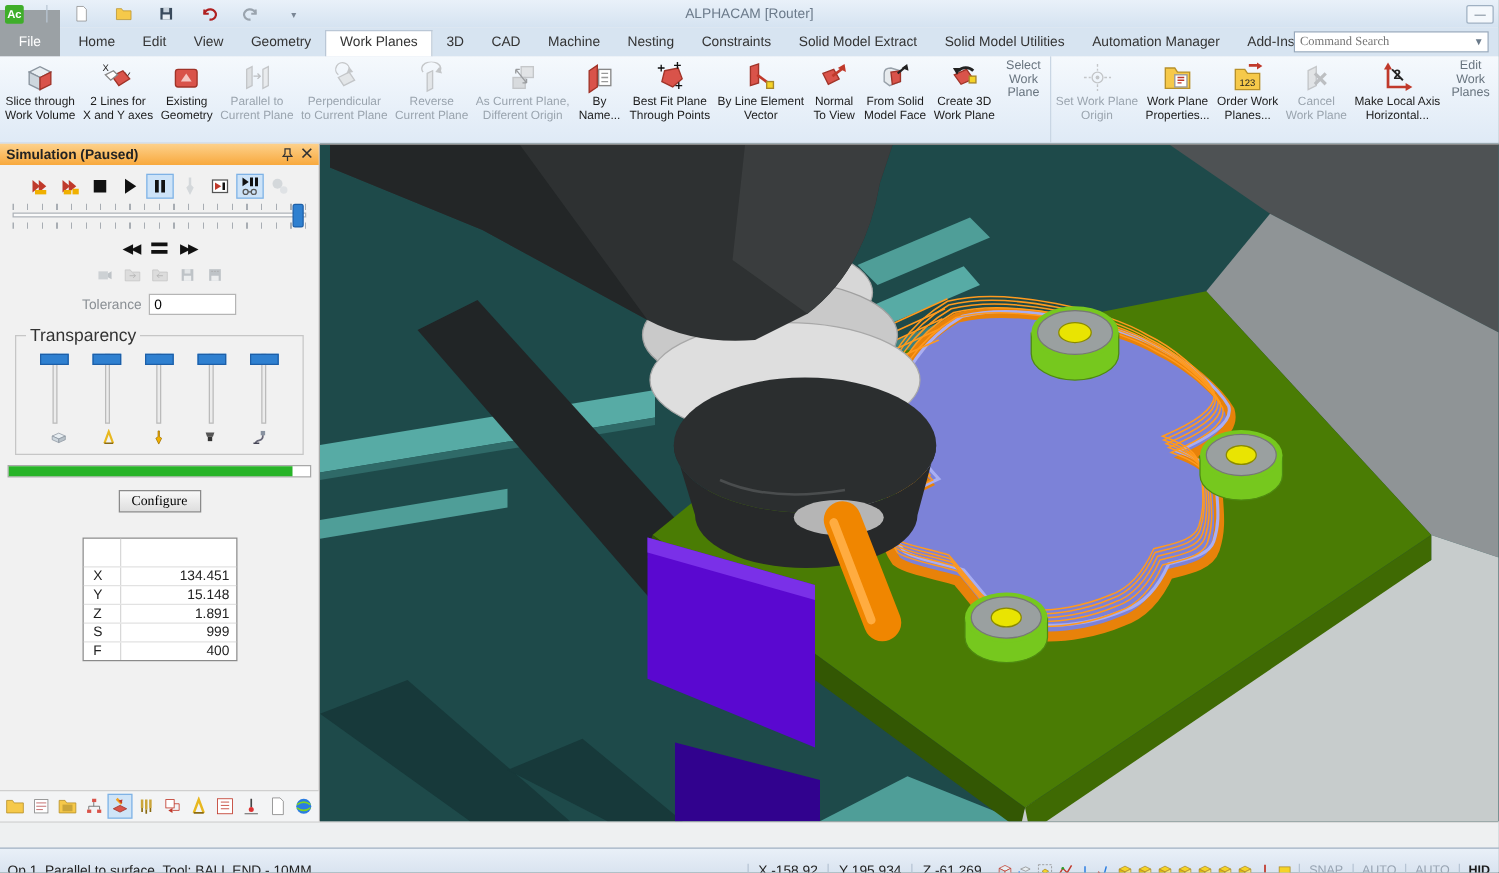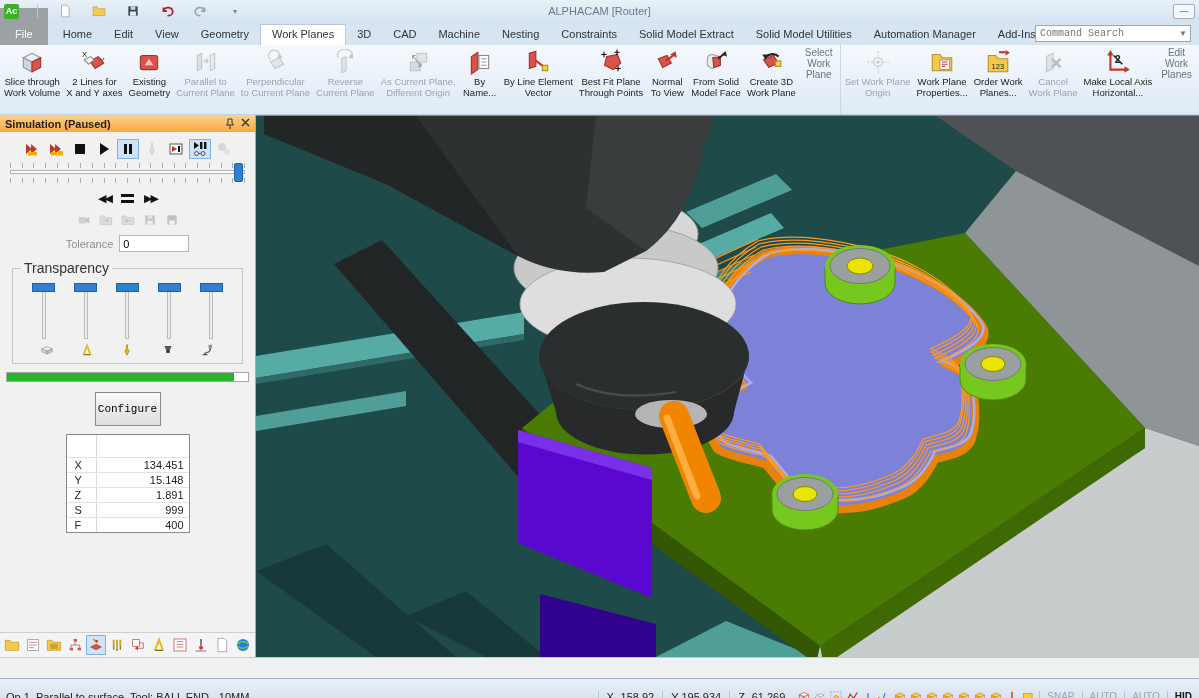--- a/index.html
+++ b/index.html
@@ -12,21 +12,21 @@
   .qsep{width:1px;height:14px;background:#b9c6d4;margin:0 2px}
   .qbtn{width:18px;height:18px;display:flex;align-items:center;justify-content:center}
   .winbtns{margin-left:auto;z-index:1;display:flex}
   .winbtn{width:22px;height:15px;border:1px solid #9fb0c2;background:#f4f8fc;display:flex;align-items:center;justify-content:center;color:#5a6b7d;font-size:9px;border-radius:2px}
   
   .tabbar{height:23px;background:#d7e4f1;display:flex;align-items:flex-end;position:relative}
   .tab{padding:4px 11px 5px;color:#333;white-space:nowrap}
   .tab.file{background:#9ba1a5;color:#fff;padding:20px 15px 5px;margin-right:4px}
   .tab.active{background:#fff;border:1px solid #bac7d6;border-bottom:none;padding:3px 11px 5px}
   .cmdsearch{position:absolute;right:8px;top:3px;width:156px;height:17px;border:1px solid #96a8bc;background:#fff;display:flex;align-items:center}
-  .cmdsearch input{flex:1;border:none;outline:none;font-size:10px;padding:0 4px;color:#444;font-family:Liberation Mono, monospace}
+  .cmdsearch input{flex:1;border:none;outline:none;font-size:10px;padding:0 4px;color:#444;font-family:Liberation Serif, serif}
   .cmdsearch .chev{color:#6a7a8a;font-size:8px;padding-right:3px}
   
   .ribbon{height:70px;background:linear-gradient(#f5f9fd,#dfeaf6);border-bottom:1px solid #c4d1e1;display:flex}
   .rgroup{display:flex;flex-direction:row;border-right:1px solid #c9d6e4;padding:1px 1px 0}
   .rbtns{display:flex;flex:1}
   .rbtn{min-width:42px;display:flex;flex-direction:column;align-items:center;padding:3px 3px 0;text-align:center;color:#1c1c1c;font-size:9.5px;line-height:11px;white-space:nowrap}
   .rbtn .ric{width:26px;height:26px;margin-bottom:1px}
   .rbtn.disabled{color:#9aa4ae}
   .rbtn.disabled .ric{filter:grayscale(1) opacity(.55)}
   .glabel{text-align:center;color:#68747f;font-size:10px;padding:1px 6px 3px}
@@ -51,21 +51,21 @@
   .tolrow input{width:70px;height:17px;border:1px solid #b5b5b5;font-size:11px;padding:0 3px;font-family:"Liberation Sans",sans-serif;background:#fff}
   fieldset.transp{margin:8px 12px 0;border:1px solid #c6c6c6;padding:2px 4px 4px}
   fieldset.transp legend{font-size:14px;color:#333;padding:0 3px;margin-left:4px}
   .vslides{display:flex;justify-content:space-around;padding:2px 6px 0}
   .vsl{width:34px;display:flex;flex-direction:column;align-items:center}
   .vtrack{width:4px;height:56px;background:#ececec;border:1px solid #bbb;position:relative;margin-top:3px}
   .vthumb{position:absolute;top:-1px;left:-10.5px;width:23px;height:9px;background:#2f80d0;border:1px solid #1d5fa8}
   .ticonrow{display:flex;justify-content:space-around;padding:4px 10px 2px}
   .prog{height:10px;border:1px solid #a8a8a8;background:#fff;margin:8px 6px 2px}
   .progfill{height:100%;background:#28b428}
-  .cfgbtn{display:block;margin:8px auto 0;width:66px;height:34px;border:1px solid #8a8a8a;background:linear-gradient(#f8f8f8,#dedede);font-size:11px;font-family:Liberation Mono, monospace}
+  .cfgbtn{display:block;margin:8px auto 12px;width:66px;height:18px;border:1px solid #8a8a8a;background:linear-gradient(#f8f8f8,#dedede);font-size:11px;font-family:Liberation Serif, serif}
   .xyz{width:124px;margin:8px auto 0;background:#fff;border:1px solid #8a8a8a;font-size:11px}
   .xr{display:flex;height:15px;line-height:15px;border-top:1px solid #e2e2e2}
   .xr.head{height:22px;border-top:none}
   .xl{width:30px;padding-left:8px;border-right:1px solid #d8d8d8}
   .xv{flex:1;text-align:right;padding-right:5px}
   .ptabs{margin-top:auto;display:flex;gap:1px;padding:2px 2px;border-top:1px solid #cfcfcf;background:#f3f4f5}
   .ptab{width:20px;height:20px;display:flex;align-items:center;justify-content:center;border:1px solid transparent}
   .ptab.active{background:#cfe4f7;border-color:#7fb2e5}
   .viewport{flex:1;position:relative;border-top:1px solid #8a8a8a;background:#1e4a4a}
   .viewport svg{display:block}
@@ -397,31 +397,31 @@
         </div>
       <div class="rbtn">
           <svg class="ric">
             <use href="#s-byname"></use>
           </svg>
           <span>By</span>
           <span>Name...</span>
         </div>
       <div class="rbtn">
           <svg class="ric">
+            <use href="#s-bestfit"></use>
+          </svg>
+          <span>Best Fit Plane</span>
+          <span>Through Points</span>
+        </div>
+      <div class="rbtn">
+          <svg class="ric">
             <use href="#s-byline"></use>
           </svg>
           <span>By Line Element</span>
           <span>Vector</span>
-        </div>
-      <div class="rbtn">
-          <svg class="ric">
-            <use href="#s-bestfit"></use>
-          </svg>
-          <span>Best Fit Plane</span>
-          <span>Through Points</span>
         </div>
       <div class="rbtn">
           <svg class="ric">
             <use href="#s-normal"></use>
           </svg>
           <span>Normal</span>
           <span>To View</span>
         </div>
       <div class="rbtn">
           <svg class="ric">

